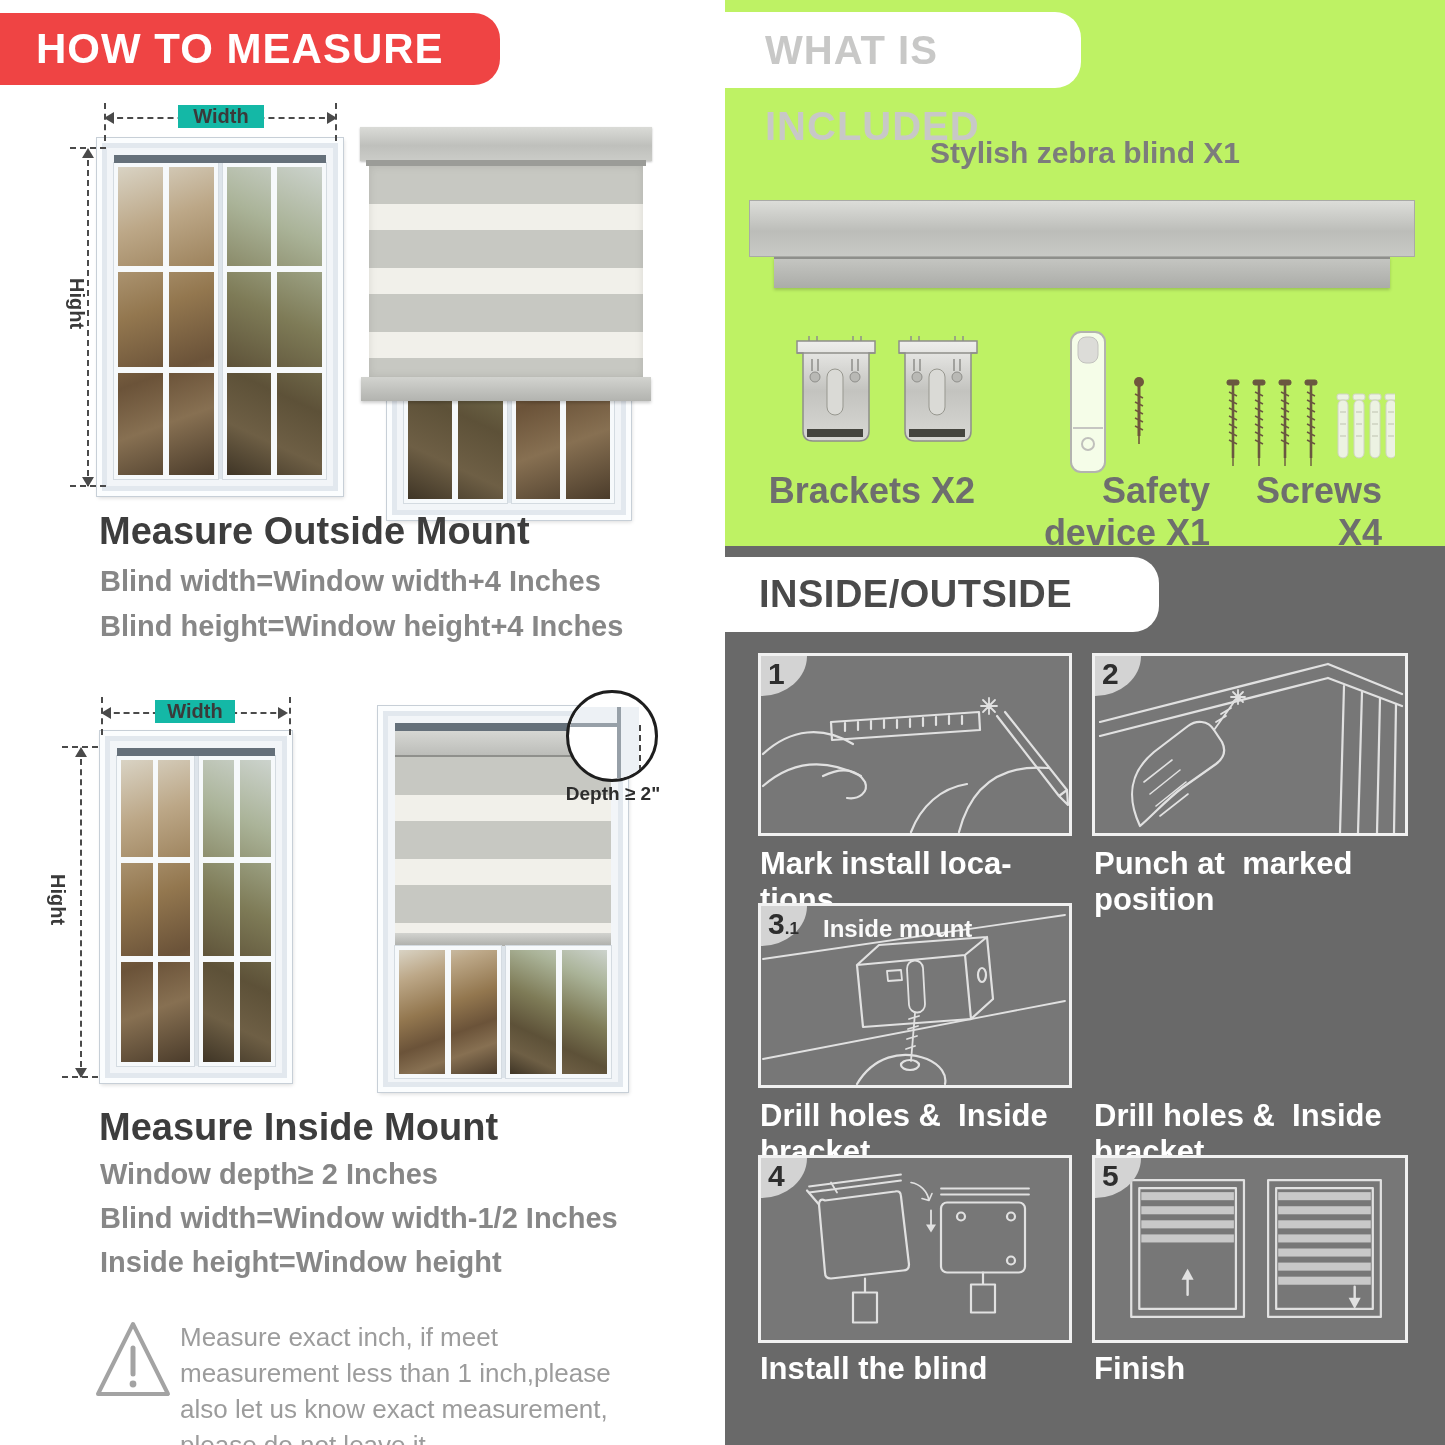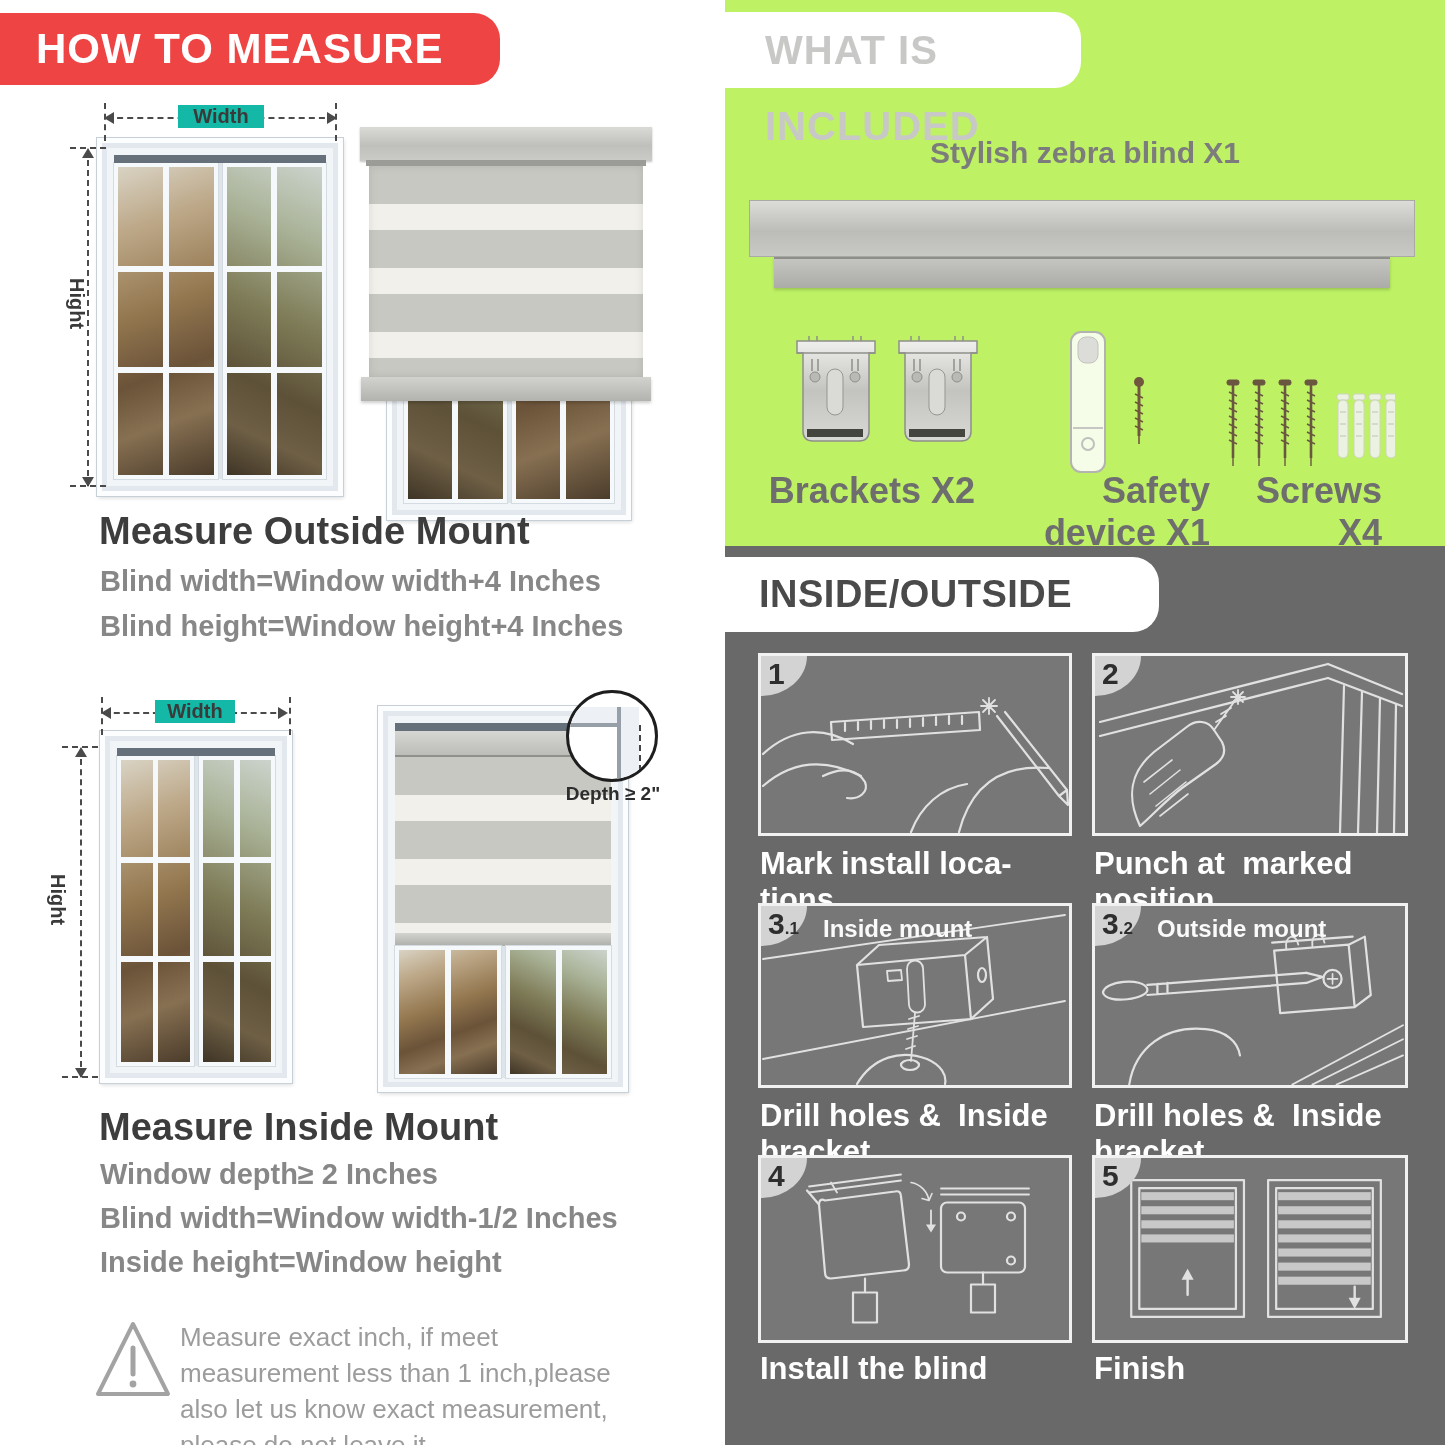--- a/index.html
+++ b/index.html
@@ -317,35 +317,20 @@
       <path d="M96,58 L204,48 L210,112 L102,120 Z M96,58 L118,38 L226,30 L204,48 M204,48 L226,30 L232,92 L210,112"></path>
       <path d="M146,62 a8,8 0 0 1 16,-1 l2,36 a8,8 0 0 1 -16,1 Z M126,64 l14,-1 l1,10 l-14,1 Z" stroke-width="1.8"></path>
       <ellipse cx="221" cy="68" rx="4" ry="7"></ellipse>
       <path d="M154,106 L150,154 M148,112 l10,-3 M147,122 l10,-3 M146,132 l10,-3 M145,142 l9,-3" stroke-width="1.8"></path>
       <ellipse cx="149" cy="158" rx="9" ry="5"></ellipse>
       <path d="M96,177 C112,150 140,142 166,152 C180,158 186,168 184,177"></path>
     </svg>
   </div>
   <div class="cap" style="left:35px;top:552px;width:310px">Drill holes &amp;  Inside bracket</div>
 
-  <div class="step" style="left:367px;top:357px;width:316px;height:185px">
-    <div class="badge"><span class="n">3</span><span class="s">.2</span></div>
-    <div class="step-label">Outside mount</div>
-    <svg class="art lineart" viewBox="0 0 308 177">
-      <path d="M176,36 L256,30 M178,44 L252,38 L258,100 L184,106 Z M252,38 L268,30 L274,88 L258,100"></path>
-      <path d="M190,42 C188,28 200,26 202,38 M216,40 C214,26 226,24 228,36" stroke-width="1.8"></path>
-      <circle cx="236" cy="72" r="9"></circle>
-      <path d="M231,72 l10,0 M236,67 l0,10" stroke-width="1.6"></path>
-      <path d="M8,86 C8,74 48,70 52,82 C54,92 12,98 8,86 Z"></path>
-      <path d="M52,78 L210,66 M52,88 L210,76 M62,77 l0,10 M72,76 l0,10"></path>
-      <path d="M210,66 L226,70 L210,76"></path>
-      <path d="M34,177 C40,140 70,118 110,122 C130,124 142,134 144,148"></path>
-      <path d="M196,177 L306,118 M216,177 L306,132 M240,177 L306,148" stroke-width="1.8"></path>
-    </svg>
-  </div>
   <div class="cap" style="left:369px;top:552px;width:312px">Drill holes &amp;  Inside bracket</div>
 
   <div class="step" style="left:33px;top:609px;width:314px;height:188px">
     <div class="badge"><span class="n">4</span></div>
     <svg class="art lineart" viewBox="0 0 308 177">
       <path d="M48,26 L140,14 M48,32 L140,20 M70,22 l6,10" stroke-width="1.8"></path>
       <path d="M64,40 C60,38 58,40 58,44 L64,112 C64,116 66,118 70,118 L142,110 C146,110 148,108 148,104 L140,36 C140,32 138,30 134,31 Z"></path>
       <path d="M58,44 L46,30"></path>
       <path d="M150,22 A22,22 0 0 1 168,40 M168,40 l-7,-2 M168,40 l3,-7" stroke-width="1.6"></path>
       <path d="M104,118 l0,14 M92,132 h24 v30 h-24 Z"></path>

